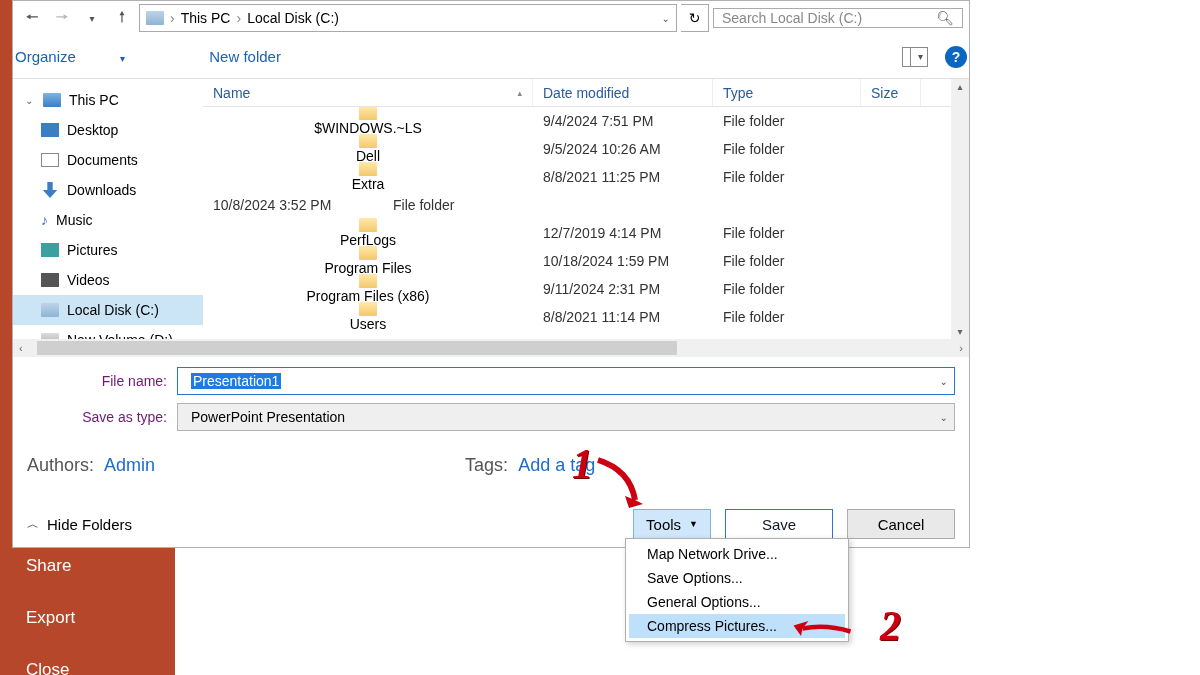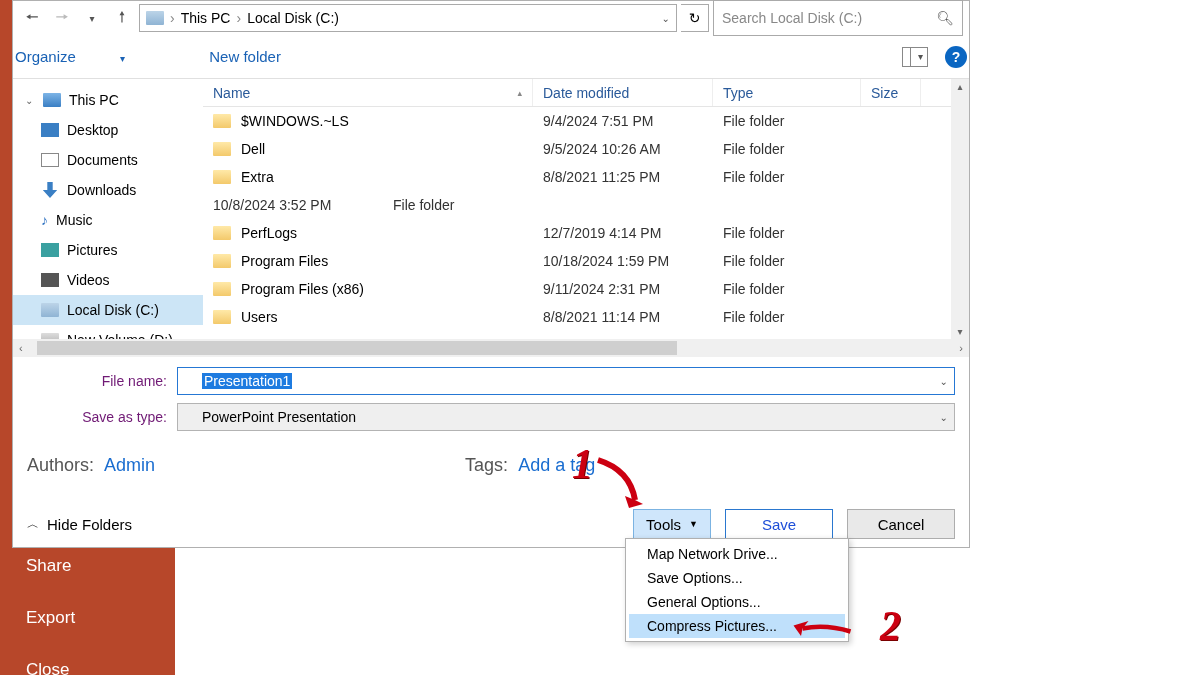--- a/index.html
+++ b/index.html
@@ -13,21 +13,21 @@
   .dialog { position: absolute; left: 12px; top: 0; width: 958px; height: 548px; background: #fff; border: 1px solid #b0b0b0; z-index: 5; }
 
   
   .addr-row { display: flex; align-items: center; height: 34px; padding: 2px 6px; gap: 4px; }
   .nav-btn { width: 26px; height: 26px; display:flex; align-items:center; justify-content:center; color:#555; font-size:15px; }
   .nav-btn.disabled { color:#bbb; }
   .addr-box { flex: 1; height: 28px; border: 1px solid #aaa; display:flex; align-items:center; padding: 0 6px; font-size: 14px; gap:6px; }
   .addr-box .sep { color:#888; }
   .addr-box .drop { margin-left:auto; color:#555; }
   .refresh { width: 28px; height:28px; border:1px solid #aaa; border-left:none; display:flex; align-items:center; justify-content:center; font-size:14px; }
-  .search-box { width: 250px; height:36px; border:1px solid #aaa; display:flex; align-items:center; padding:0 8px; font-size:14px; color:#888; }
+  .search-box { width: 250px; height:20px; border:1px solid #aaa; display:flex; align-items:center; padding:0 8px; font-size:14px; color:#888; }
   .search-box .mag { margin-left:auto; color:#555; }
 
   
   .toolbar { display:flex; align-items:center; height: 44px; padding: 0 2px; border-bottom: 1px solid #e0e0e0; font-size:15px; }
   .tb-left span { color:#1a62b5; margin-right: 40px; cursor:pointer; }
   .tb-right { margin-left:auto; display:flex; align-items:center; gap:22px; }
   .view-icon { width:26px; height:20px; position:relative; }
   .view-icon::before { content:""; position:absolute; inset:0; border:1px solid #888; }
   .view-icon::after { content:""; position:absolute; left:30%; top:0; bottom:0; width:1px; background:#888; }
   .view-drop { font-size:10px; color:#555; margin-left:-14px; }
@@ -56,51 +56,51 @@
   .fl-header { display:flex; height:28px; border-bottom:1px solid #e5e5e5; font-size:14px; color:#2a5a9a; }
   .fl-header > div { display:flex; align-items:center; padding-left:10px; border-right:1px solid #eee; }
   .col-name { width: 330px; position:relative; }
   .col-name .sort { position:absolute; right:10px; font-size:9px; color:#888; }
   .col-date { width: 180px; }
   .col-type { width: 148px; }
   .col-size { width: 60px; }
   .fl-rows { overflow:hidden; }
   .fl-row { display:flex; height:28px; align-items:center; font-size:14px; }
   .fl-row .folder-icon { width:18px; height:14px; background:linear-gradient(#ffe9a8,#f3c96b); border-radius:1px; margin:0 10px 0 10px; }
-  .fl-row .c-name { width:330px; display:flex; align-items:center; }
+  .fl-row .c-name { width:330px; display:flex; align-items:center;flex-direction:column; }
   .fl-row .c-date { width:180px; padding-left:10px; color:#333; }
   .fl-row .c-type { width:148px; padding-left:10px; color:#333; }
 
   .hscroll { height:18px; background:#f0f0f0; position:relative; display:flex; align-items:center; justify-content:space-between; padding:0 6px; font-size:11px; color:#666; }
   .hscroll .thumb { position:absolute; left:24px; top:2px; height:14px; width:640px; background:#cfcfcf; }
 
   
   .form { padding: 10px 14px 6px 14px; font-size:14px; }
   .frow { display:flex; align-items:center; margin-bottom:8px; }
   .frow label { width:150px; text-align:right; padding-right:10px; color:#701a75; }
-  .combo { flex:1; height:28px; border:1px solid #7aa7d8; background:#fff; display:flex; align-items:center; padding:0 24px; position:relative; }
+  .combo { flex:1; height:28px; border:1px solid #7aa7d8; background:#fff; display:flex; align-items:center; padding:0 13px; position:relative; }
   .combo .drop { position:absolute; right:6px; font-size:10px; color:#555; }
   .combo.filename { border-color:#2577d4; }
   .combo.filename .val { background:#1e7be0; color:#fff; padding:0 2px; }
   .combo.type { background:#efefef; border:1px solid #b3b3b3; }
 
   .meta-row { display:flex; padding: 10px 14px 0 14px; font-size:18px; }
   .meta-row .mlabel { color:#555; margin-right:6px; }
   .meta-row .mval { color:#1a6dd0; margin-right:90px; }
   .meta-row .tags-col { margin-left:220px; }
 
   
   .bottom { position:absolute; bottom:0; left:0; right:0; height:46px; display:flex; align-items:center; padding:0 14px; }
   .hide-folders { display:flex; align-items:center; gap:8px; font-size:15px; cursor:pointer; }
   .hide-folders .chev { font-size:12px; }
   .btns { margin-left:auto; display:flex; gap:14px; }
   .btn { height:30px; min-width:108px; border:1px solid #adadad; background:#e9e9e9; font-size:15px; display:flex; align-items:center; justify-content:center; cursor:pointer; }
   .btn.tools { background:#cfe6fb; border-color:#7bb3e2; padding:0 12px; gap:8px; min-width:auto; }
   .btn.tools .dd { font-size:9px; }
-  .btn.save { border:1px solid #2a77cf; background:#fff; color:#1d4ed8; }
+  .btn.save { border:1px solid #2a77cf; background:#fff; color:#0f172a; }
 
   
   .tools-menu { position:absolute; left:625px; top:538px; width:224px; background:#fff; border:1px solid #b0b0b0; box-shadow: 2px 2px 6px rgba(0,0,0,0.2); z-index:10; font-size:14px; padding:3px; }
   .tools-menu .mi { height:24px; display:flex; align-items:center; padding:0 18px; cursor:pointer; }
   .tools-menu .mi.hl { background:#bfe0fb; }
 
   
   .anno { position:absolute; z-index:20; font-family: Georgia, serif; font-weight:bold; color:#cc0011; font-size:42px; font-style:italic; text-shadow: 1px 1px 0 #7a0000; }
   .arrow1 { position:absolute; left:590px; top:452px; width:60px; height:60px; z-index:19; }
   .arrow2 { position:absolute; left:792px; top:620px; width:60px; height:20px; z-index:19; }

